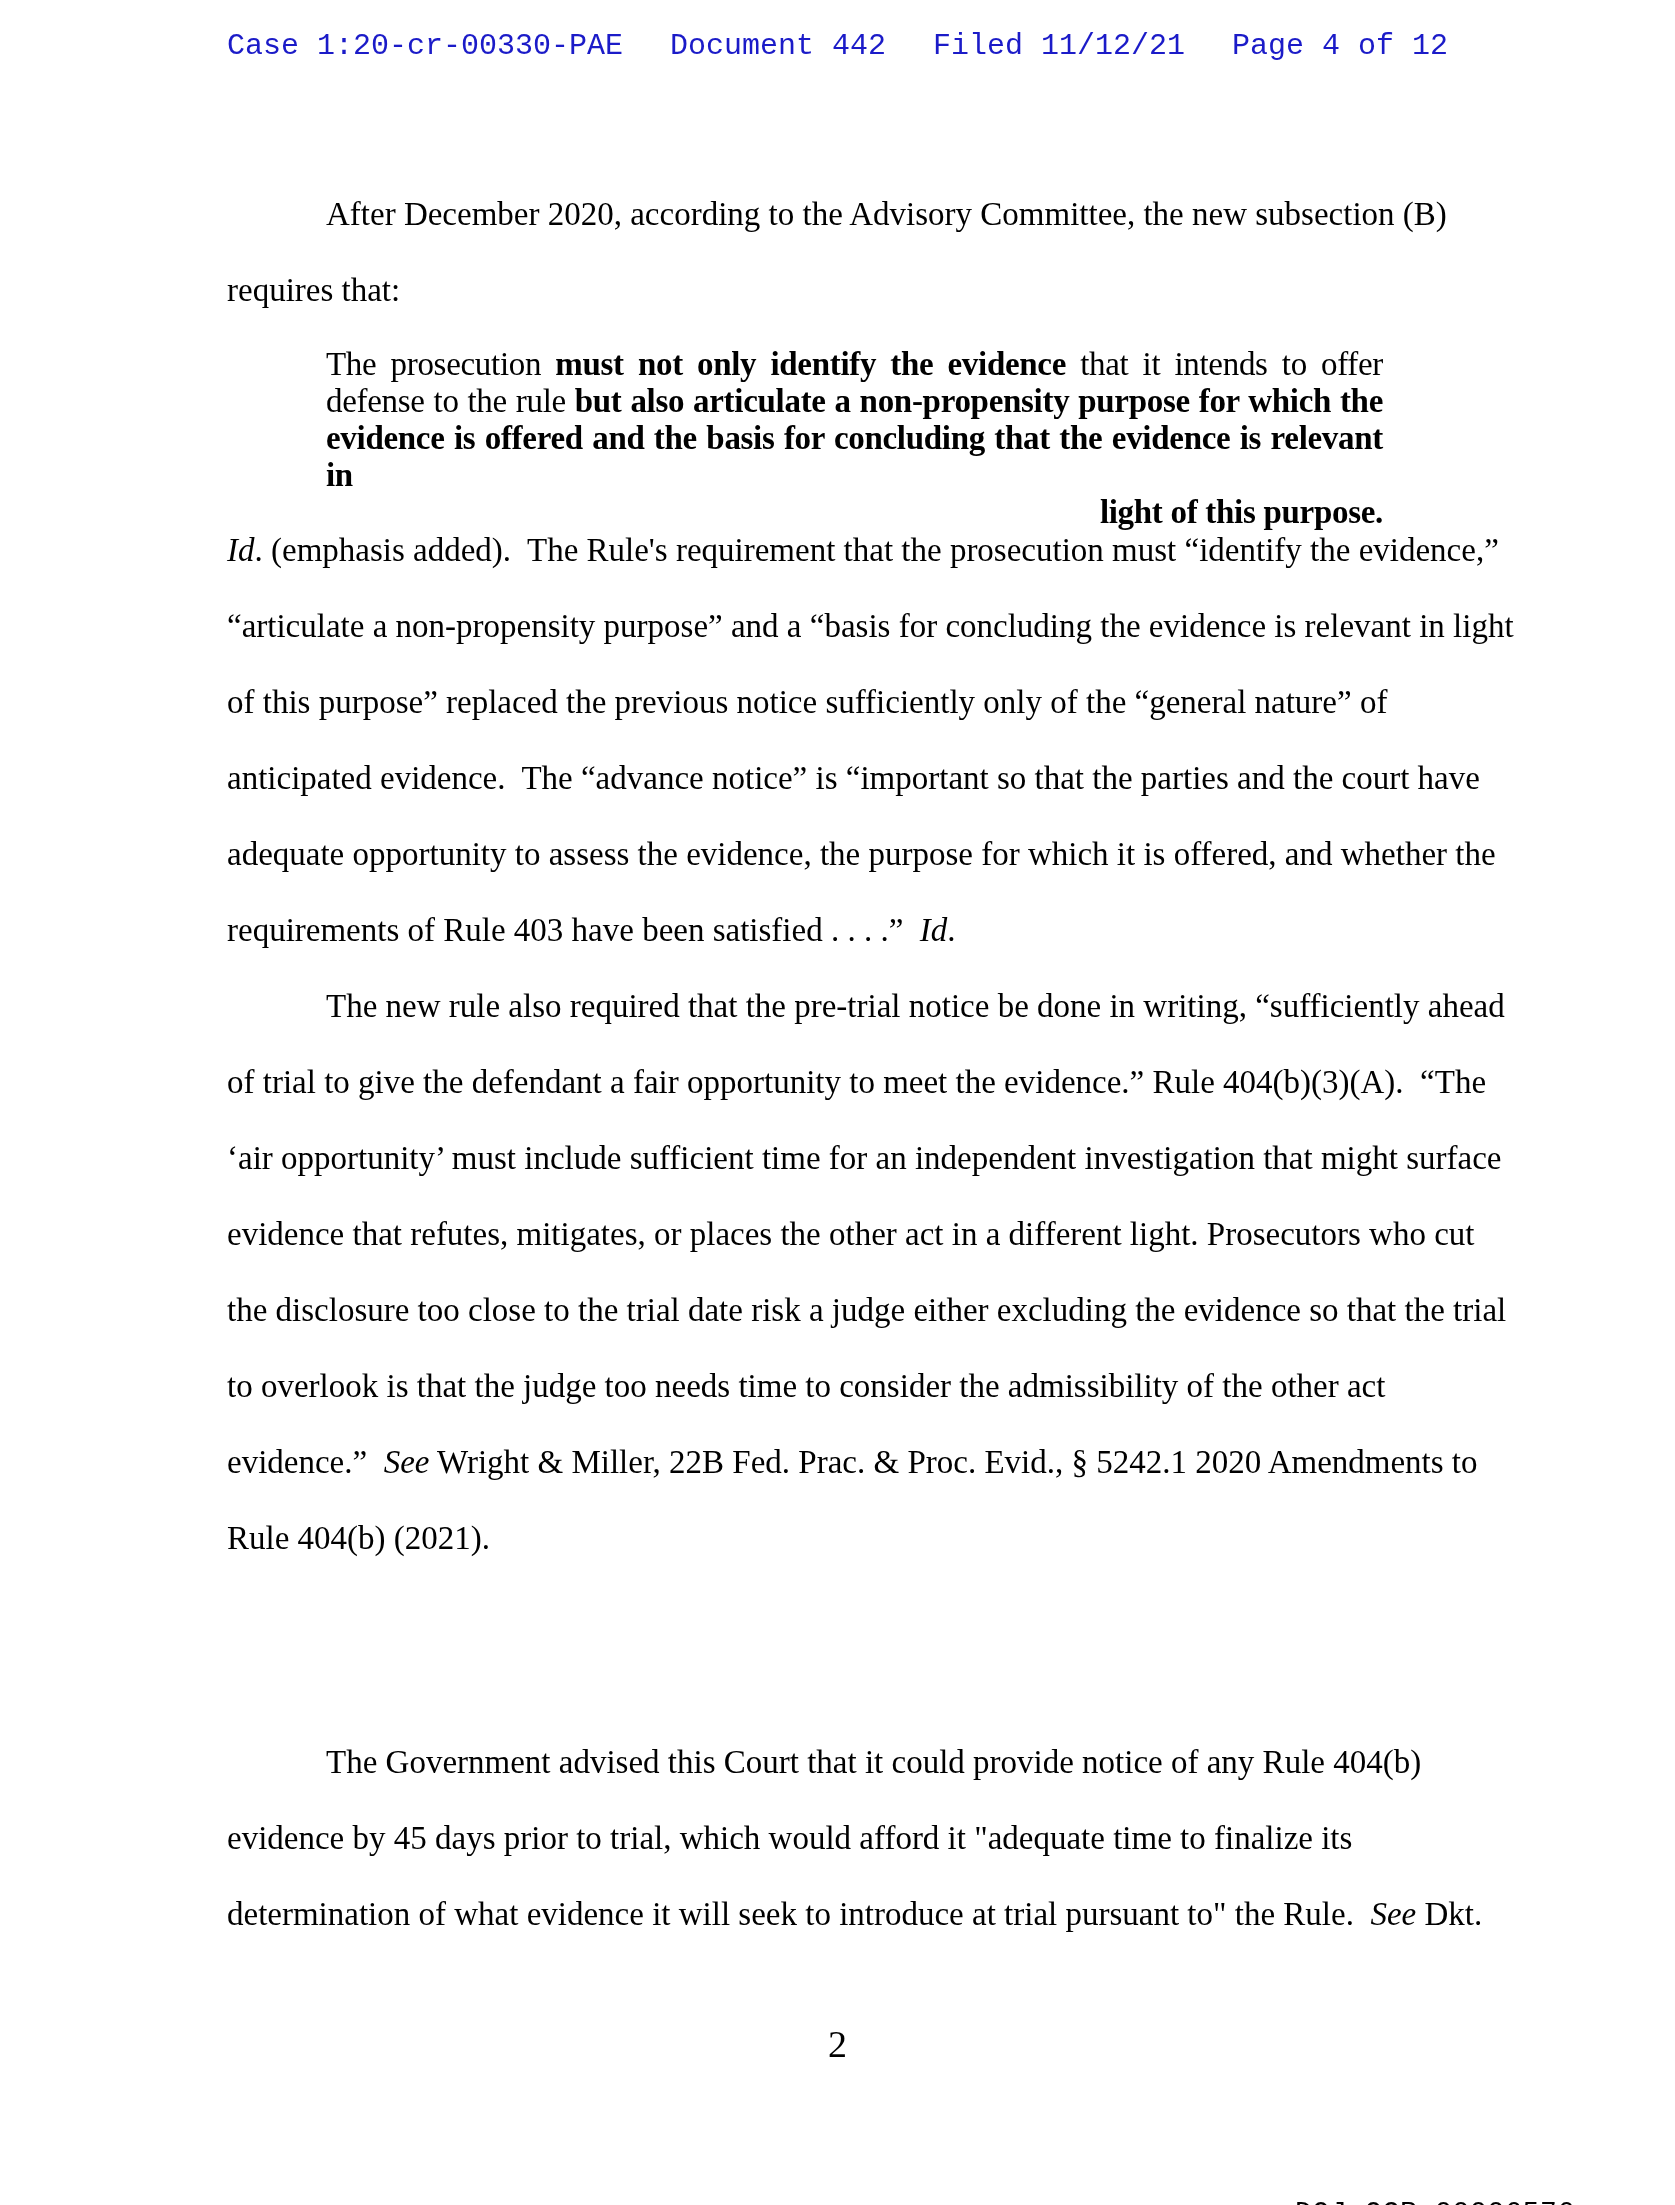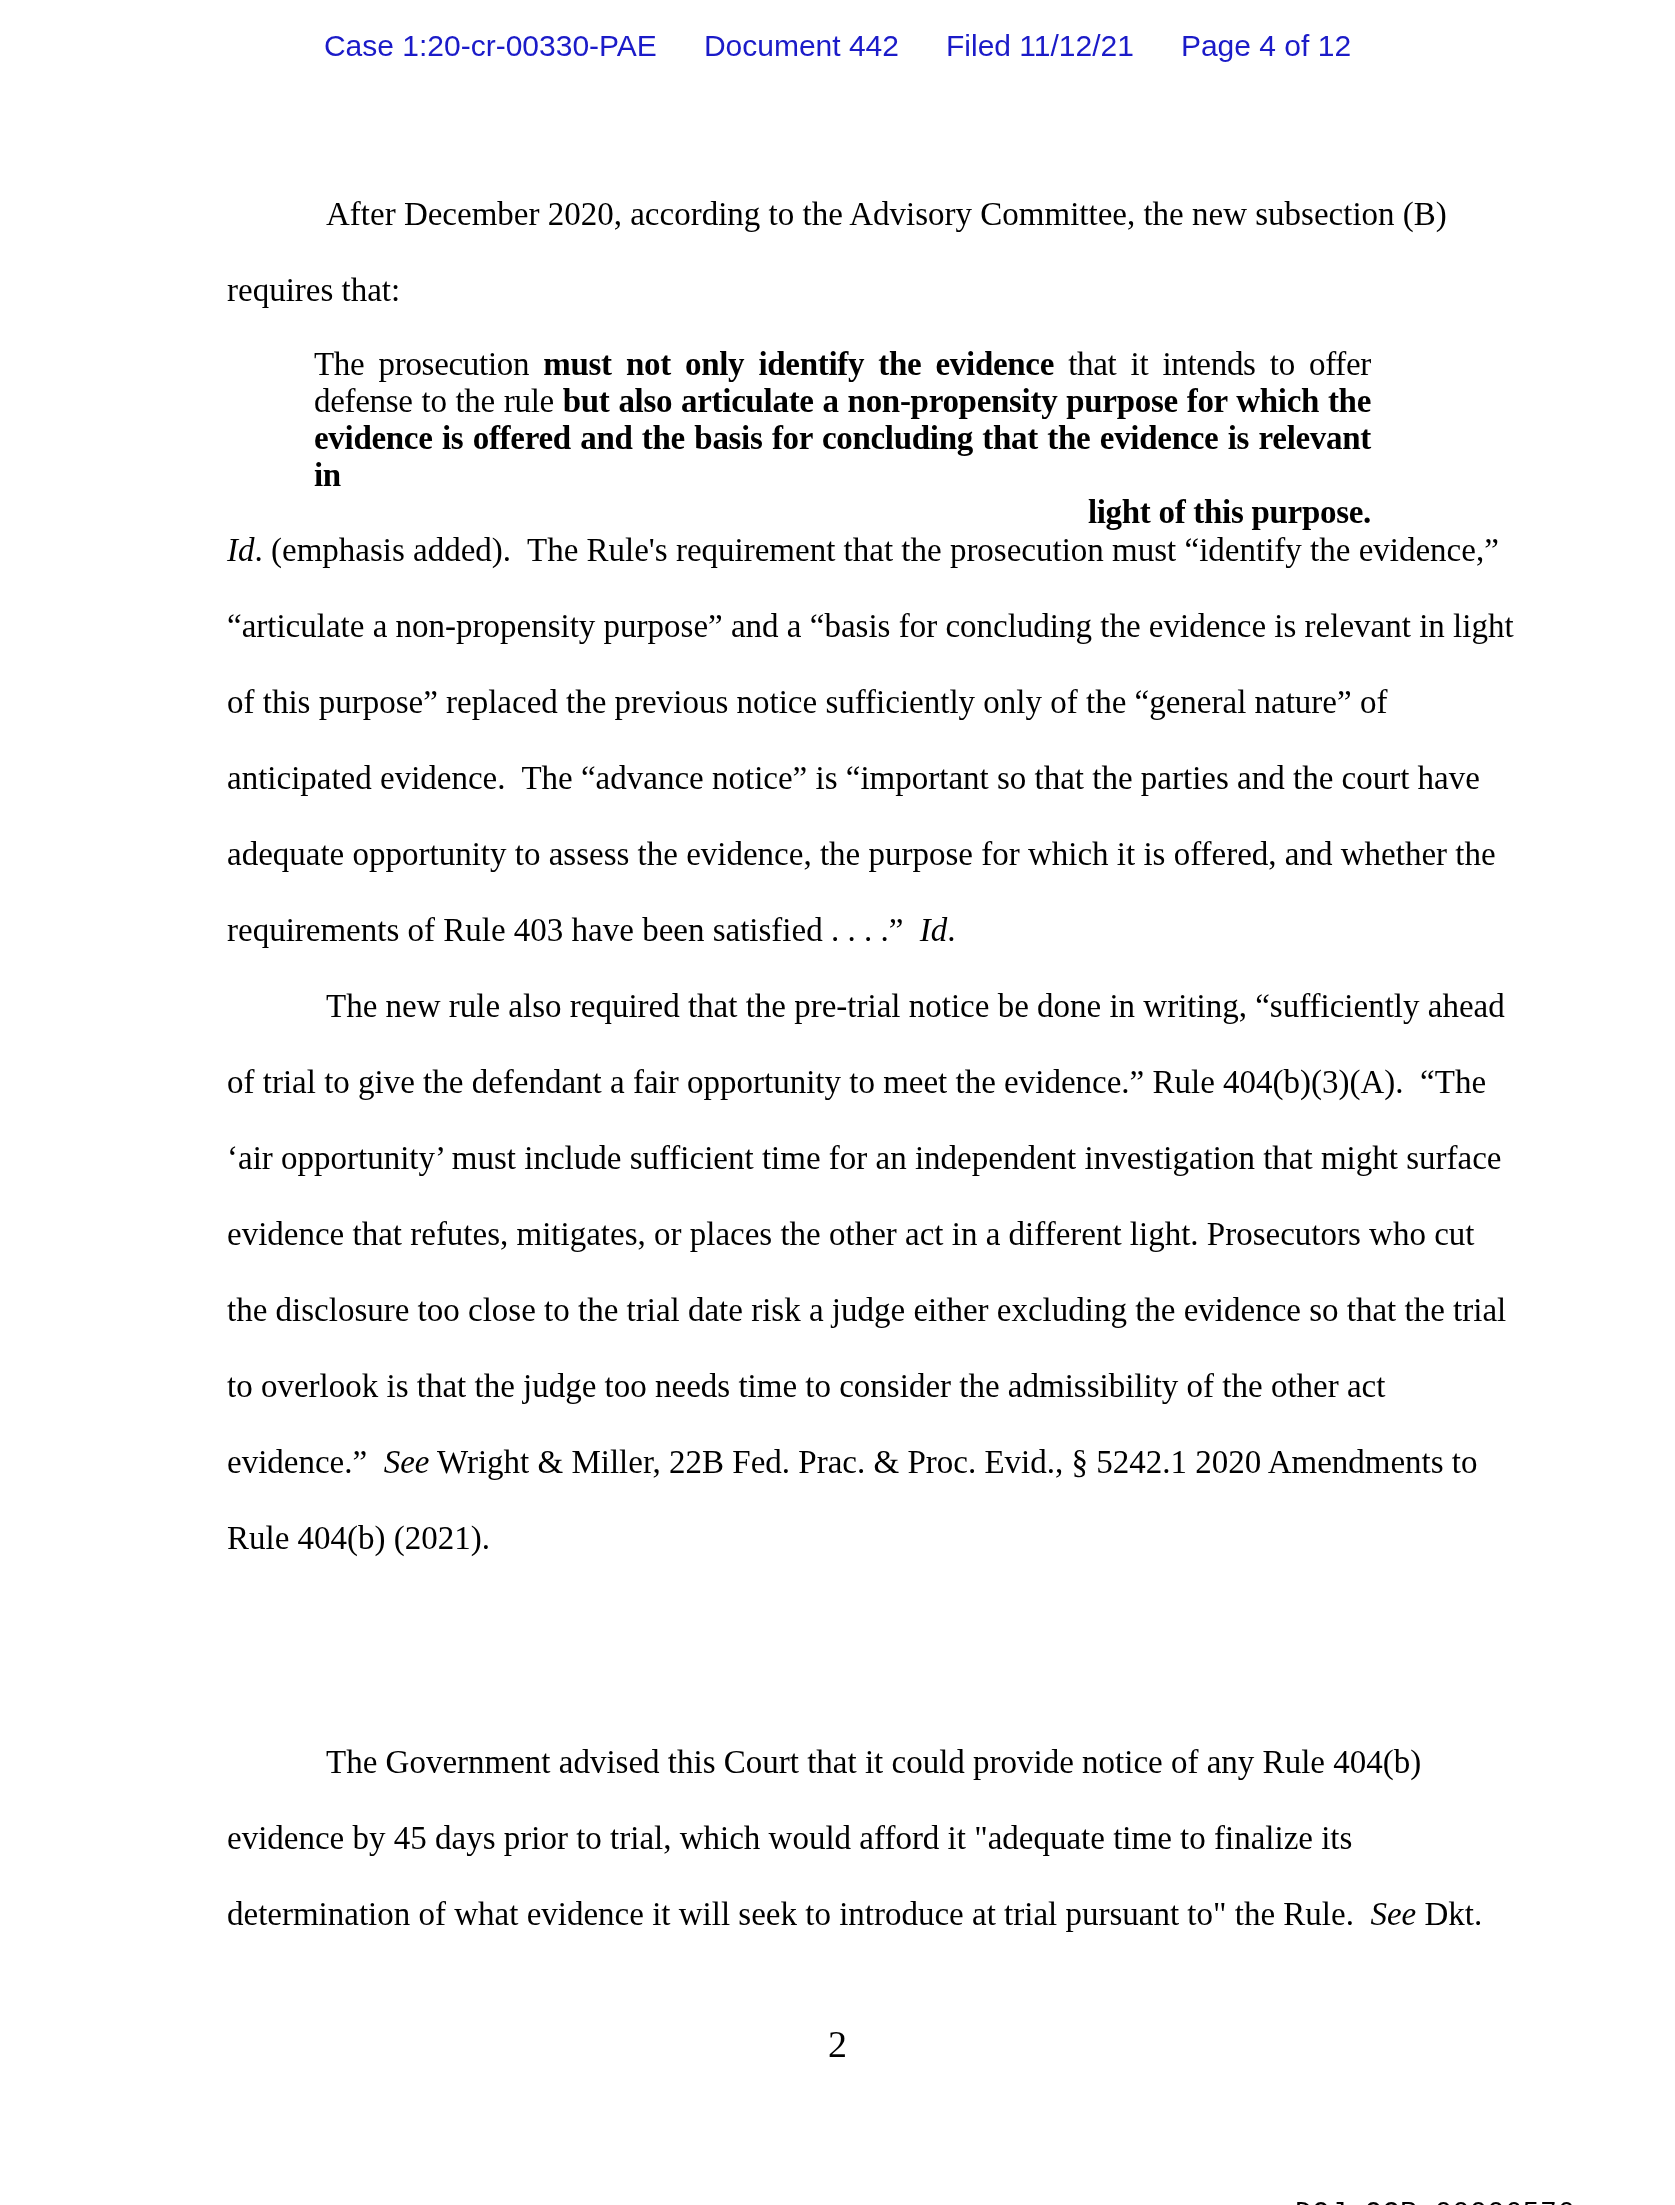--- a/index.html
+++ b/index.html
@@ -8,30 +8,30 @@
     width:1675px;height:2205px;
     background:#ffffff;
     overflow:hidden;
     font-family:"Liberation Serif","DejaVu Serif",serif;
     color:#000000;
   }
   
   .case-header{
     position:absolute;top:29px;left:0;width:1675px;
     display:flex;justify-content:center;gap:47px;
-    font-family:Liberation Sans, sans-serif;
+    font-family:Liberation Mono, monospace;
     font-size:30px;line-height:34px;
     color:var(--header-blue,#1b1bc8);
     white-space:nowrap;
   }
   
   .block{position:absolute;left:195px;width:1271px;font-size:33px;}
   .block .line{line-height:76px;white-space:nowrap;margin-left:32px;}
   .block.single .line{line-height:37px;}
-  .block.quote{left:282px;width:1089px;}
+  .block.quote{left:294px;width:1089px;}
   .quote .line{letter-spacing:-0.3px;text-align:right;}
   .line.just{
     white-space:normal;
     text-align:justify;
     text-align-last:justify;
   }
   .b{font-weight:bold;}
   .i{font-style:italic;}
   .gap{display:inline-block;}
   #p1{top:176px;}

